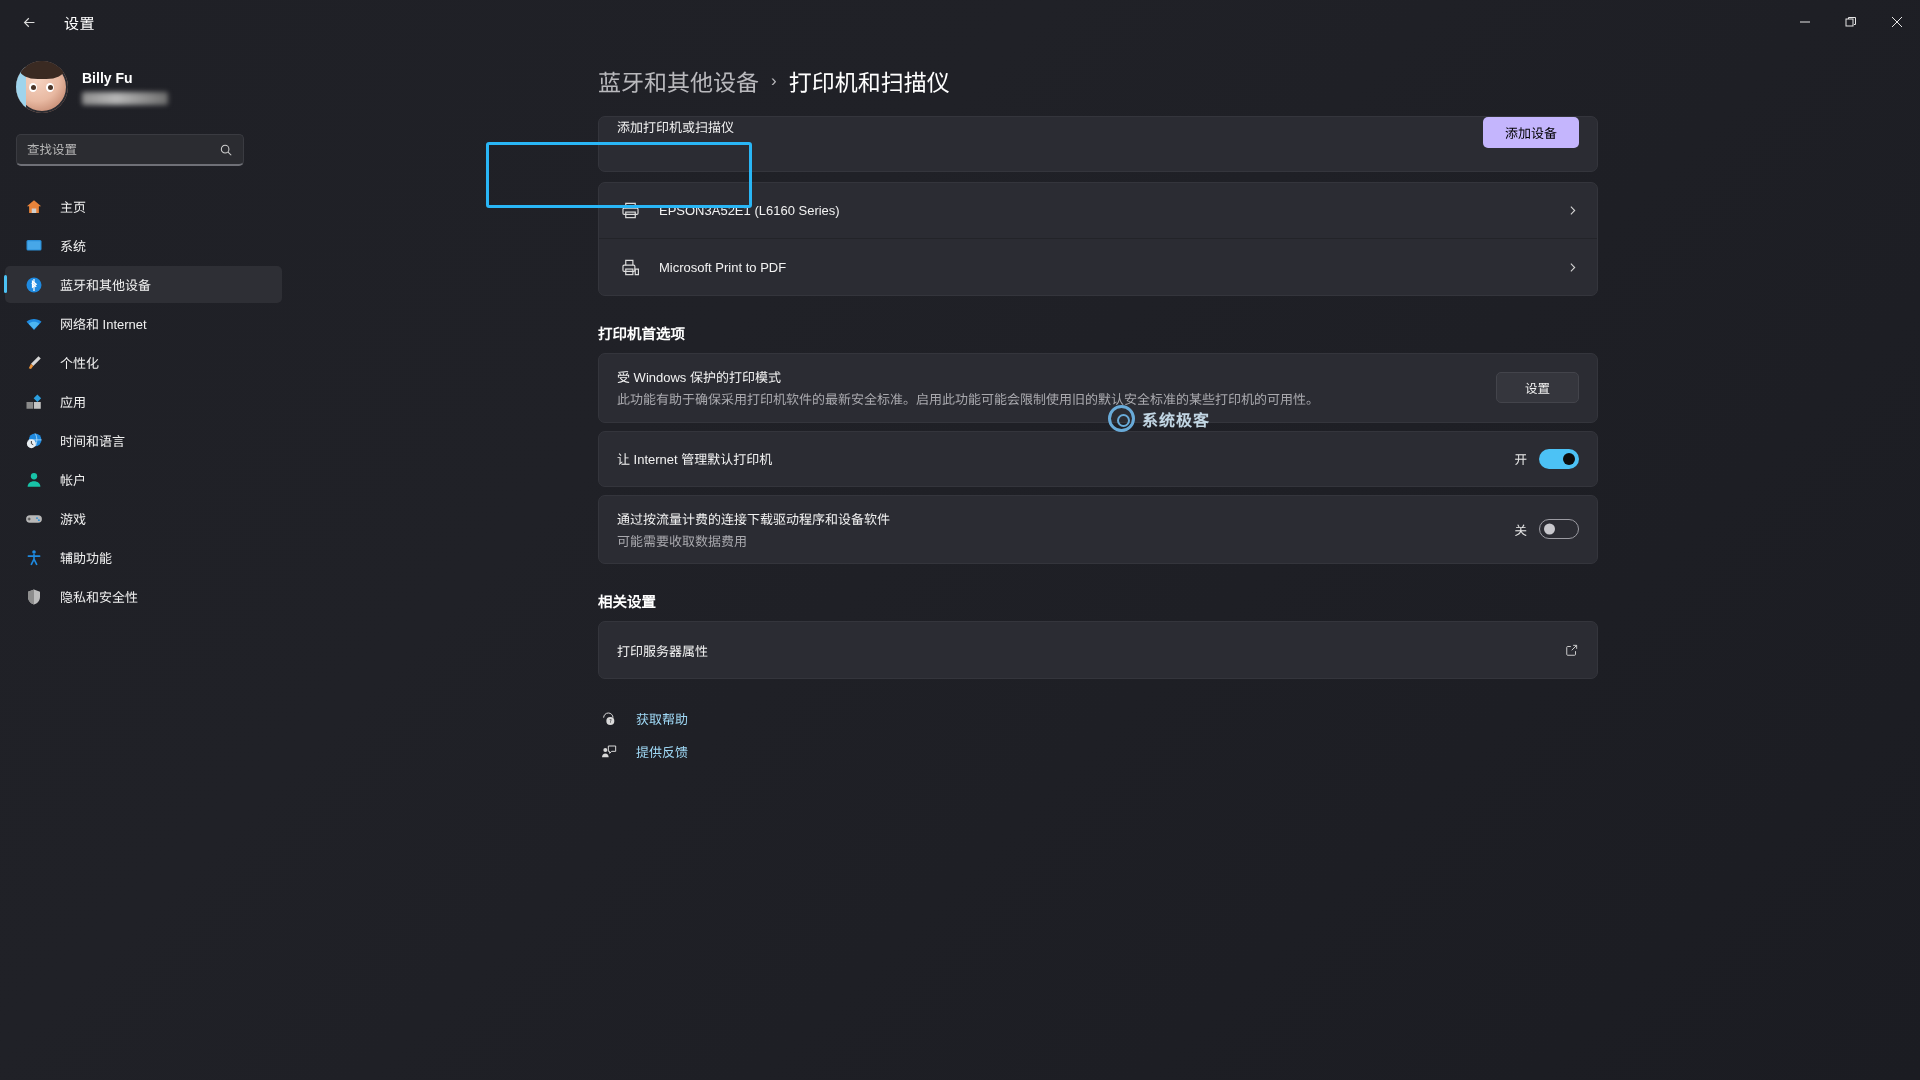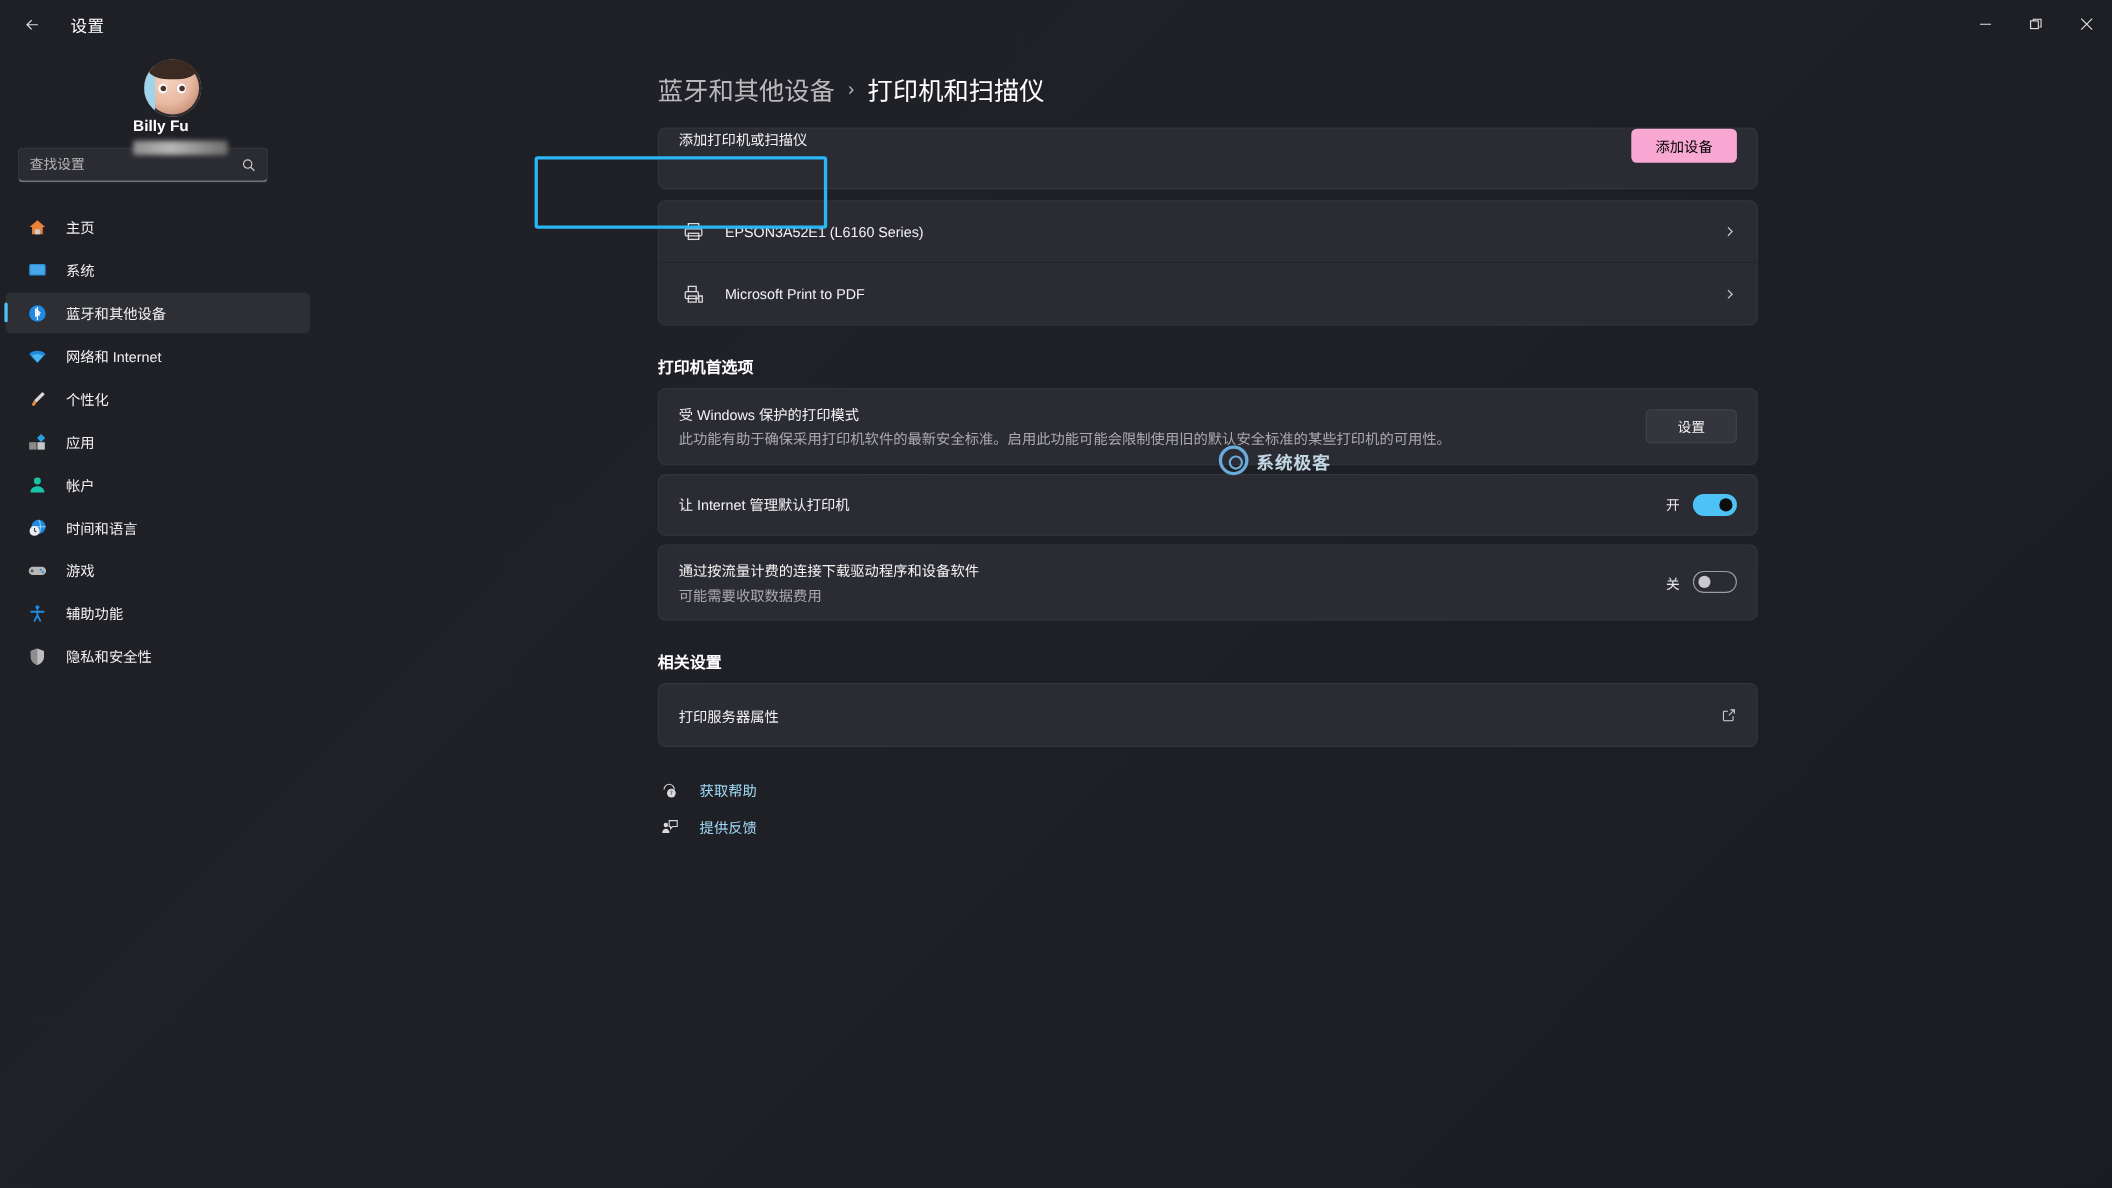--- a/index.html
+++ b/index.html
@@ -19,21 +19,21 @@
   .back-btn { width:42px; height:34px; margin-left:8px; border-radius:5px;
               display:flex; align-items:center; justify-content:center;
               color:#dcdcdc; }
   .app-title { font-size:15px; color:#ffffff; margin-left:14px; letter-spacing:.5px; }
   .wincontrols { margin-left:auto; display:flex; height:44px; }
   .wc { width:46px; height:44px; display:flex; align-items:center;
         justify-content:center; color:#e6e6e6; }
 
   
   .sidebar { position:absolute; top:44px; left:0; width:298px; height:1036px; }
-  .profile { display:flex; align-items:center; padding:10px 0 0 16px; height:76px;flex-direction:column; }
+  .profile { display:flex; align-items:center; padding:10px 0 0 16px; height:76px; }
   .avatar { width:52px; height:52px; border-radius:50%; flex:none;
             background:radial-gradient(circle at 40% 35%,#f6d4c2 0%,#e8b9a2 48%,#c98f77 75%,#9c6a55 100%);
             position:relative; overflow:hidden;
             box-shadow:inset 0 0 0 2px #2a2b31; }
   .avatar .hair { position:absolute; top:-4px; left:4px; width:44px; height:22px;
                   background:#3a2a22; border-radius:50% 50% 40% 40%; }
   .avatar .eye { position:absolute; top:22px; width:8px; height:9px; border-radius:50%;
                  background:#ffffff; }
   .avatar .eye i { position:absolute; top:2px; left:2px; width:5px; height:5px;
                    border-radius:50%; background:#4a3528; display:block; }
@@ -76,21 +76,21 @@
   .crumb-current { color:#ffffff; }
 
   .content { margin-left:300px; width:1000px; }
 
   .card { background:#2b2c33; border:1px solid #34353c; border-radius:7px;
           margin-top:18px; }
   .row { display:flex; align-items:flex-start; min-height:54px; padding:0 18px; }
 
   .add-row { height:54px; }
   .add-label { font-size:13px; color:#f0f0f0; }
-  .btn-accent { margin-left:auto; background:#f9a8d4; color:#000000;
+  .btn-accent { margin-left:auto; background:#c4b5fd; color:#000000;
                 font-size:13px; border:none; border-radius:5px;
                 height:31px; padding:0 22px;
                 font-family:"Liberation Sans","DejaVu Sans",sans-serif; cursor:pointer; }
 
   .printer-card { background:#2b2c33; border:1px solid #34353c; border-radius:7px;
                   margin-top:10px; overflow:hidden; }
   .printer-row { display:flex; align-items:center; height:56px; padding:0 18px;
                  border-bottom:1px solid #232429; position:relative; }
   .printer-row:last-child { border-bottom:none; }
   .printer-ico { width:26px; margin-right:16px; display:flex; align-items:center;
@@ -263,37 +263,37 @@
               <rect x="12" y="12" width="9" height="9" fill="#c5c5c5"></rect>
               <path d="M16.5 2l5 5-5 5-5-5z" fill="#2b9fe0"></path>
             </svg>
         </span>
         <span class="nav-label">应用</span>
       </div>
 
       <div class="navitem">
         <span class="nav-ico">
           <svg width="18" height="18" viewBox="0 0 24 24">
-              <circle cx="12" cy="7" r="4.2" fill="#18c3a8"></circle>
-              <path d="M3.5 21c0-4.7 3.8-7.5 8.5-7.5s8.5 2.8 8.5 7.5z" fill="#18c3a8"></path>
-            </svg>
-        </span>
-        <span class="nav-label">帐户</span>
-      </div>
-
-      <div class="navitem">
-        <span class="nav-ico">
-          <svg width="18" height="18" viewBox="0 0 24 24">
               <circle cx="13.5" cy="10.5" r="8.5" fill="#1f8ae0"></circle>
               <path d="M5 10.5h17M13.5 2c3 4 3 13 0 17" stroke="#bde3fb" stroke-width="1" fill="none"></path>
               <circle cx="8.5" cy="15.5" r="6" fill="#e9eef2"></circle>
               <path d="M8.5 12v3.5l2.5 1.5" stroke="#333" stroke-width="1.3" fill="none"></path>
             </svg>
         </span>
         <span class="nav-label">时间和语言</span>
+      </div>
+
+      <div class="navitem">
+        <span class="nav-ico">
+          <svg width="18" height="18" viewBox="0 0 24 24">
+              <circle cx="12" cy="7" r="4.2" fill="#18c3a8"></circle>
+              <path d="M3.5 21c0-4.7 3.8-7.5 8.5-7.5s8.5 2.8 8.5 7.5z" fill="#18c3a8"></path>
+            </svg>
+        </span>
+        <span class="nav-label">帐户</span>
       </div>
 
       <div class="navitem">
         <span class="nav-ico">
           <svg width="18" height="18" viewBox="0 0 24 24">
               <rect x="1.5" y="7" width="21" height="10" rx="5" fill="#b8b8b8"></rect>
               <path d="M5.5 10v4M3.5 12h4" stroke="#444" stroke-width="1.2"></path>
               <circle cx="16" cy="10.8" r="1.3" fill="#2b8fd8"></circle>
               <circle cx="18.5" cy="13.5" r="1.3" fill="#2b8fd8"></circle>
             </svg>

